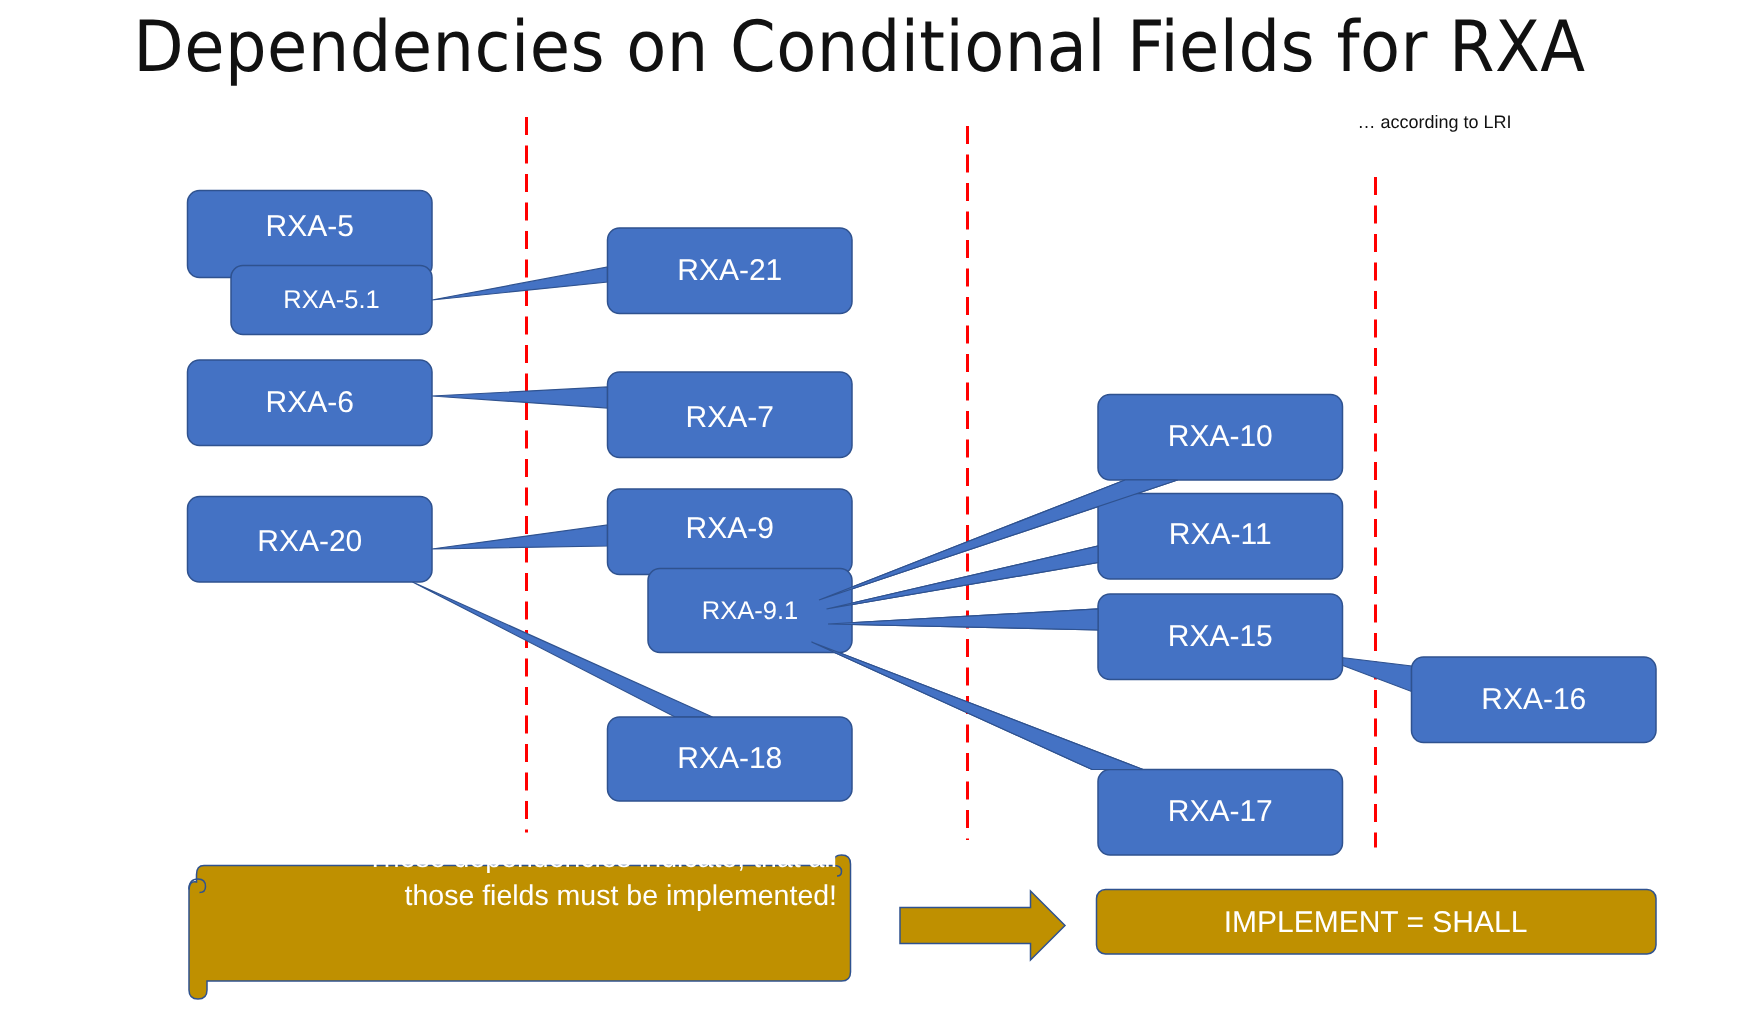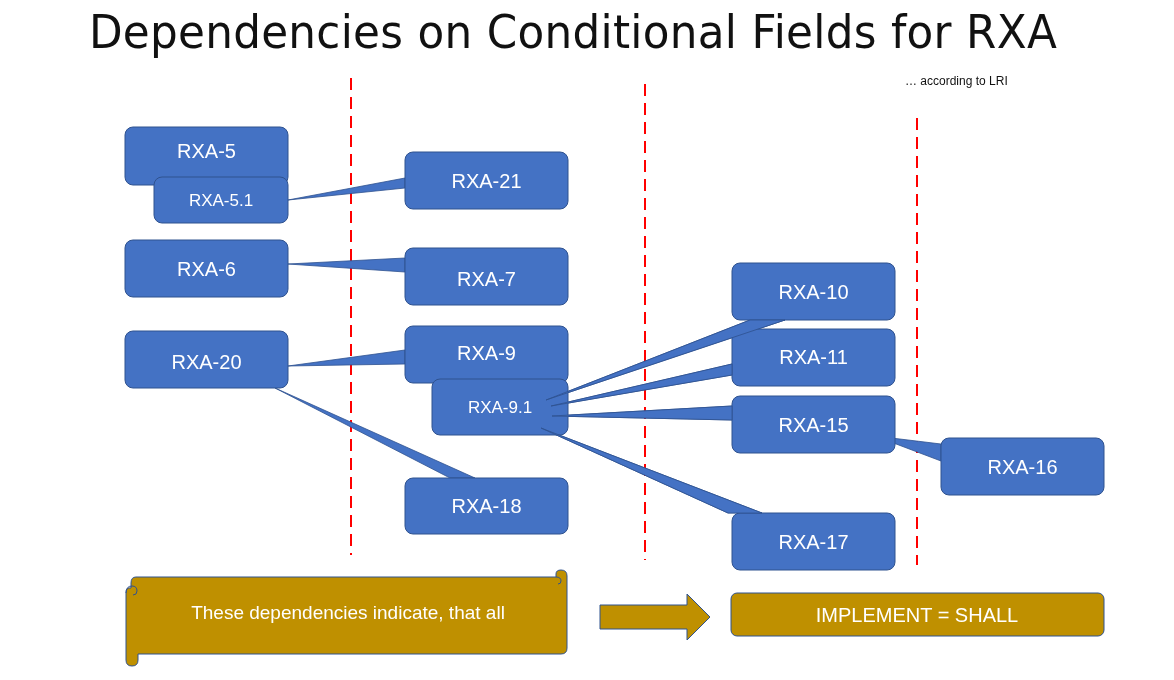--- a/index.html
+++ b/index.html
@@ -105,15 +105,16 @@
     <path d="M126,593 Q126,586 132,586 Q137,586 137,591 Q137,595 133,595" fill="none" stroke="#2F528F" stroke-width="1"></path>
     <path d="M556,577 Q561,577 561,581 Q561,584 558,584" fill="none" stroke="#2F528F" stroke-width="1"></path>
   </g>
 
   <path d="M600,605 L687,605 L687,594 L710,617 L687,640 L687,629 L600,629 Z" fill="#BF9000" stroke="#2F528F" stroke-width="1"></path>
 
   <rect x="731" y="593" width="373" height="43" rx="6" ry="6" fill="#BF9000" stroke="#2F528F" stroke-width="1"></rect>
   <text class="box-label" x="917" y="615" font-size="20">IMPLEMENT = SHALL</text>
 </svg>
 
-<div class="note-text" style="left:138px; top:600px; width:420px;">
+<div class="note-text" style="left:138px; top:560px; width:420px;text-align:right;">
   <div>These dependencies indicate, that all</div>
+  <div>those fields must be implemented!</div>
 </div>
 
 </body></html>

